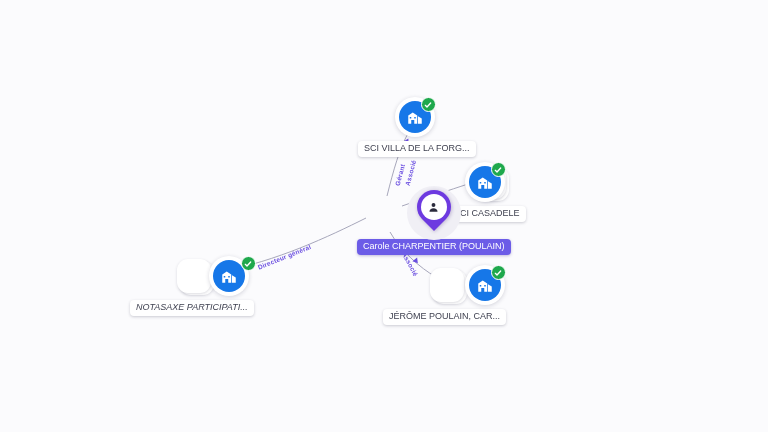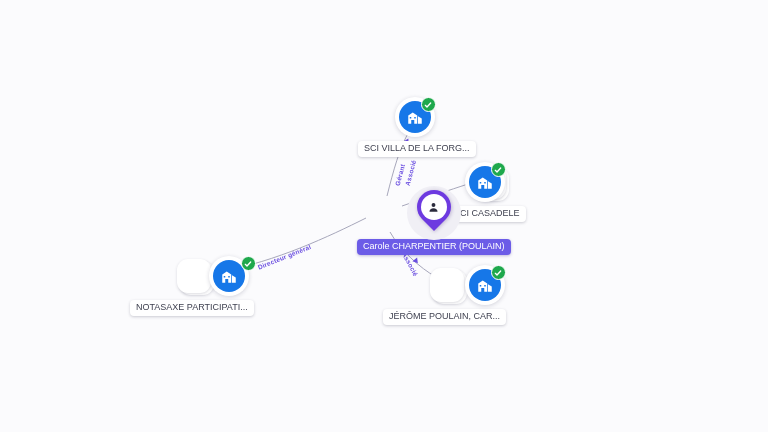--- a/index.html
+++ b/index.html
@@ -236,21 +236,21 @@
       </div>
       <div class="badge-check" style="right:-38px;">
         <svg width="8" height="8" viewBox="0 0 24 24" fill="none" stroke="#ffffff" stroke-width="4" stroke-linecap="round" stroke-linejoin="round">
           <polyline points="4,13 9,18 20,6"></polyline>
         </svg>
       </div>
     </div>
     <div class="chip chip-company">JÉRÔME POULAIN, CAR...</div>
   </div>
 
-  <div class="node" style="left:130px; top:255px;">
+  <div class="node" style="left:130px; top:255px;font-style:italic;">
     <div class="co-icon-wrap">
       <div class="stack-card c1"></div>
       <div class="stack-card c2"></div>
       <div class="disc" style="left:40px;"></div>
       <div class="co-circle" style="left:44px;">
         <svg width="18" height="18" viewBox="0 0 24 24" fill="#ffffff">
           <path d="M3 21V10l6-4 6 4v11h-4v-5H7v5H3zm13 0V11l5 3v7h-5z"></path>
           <rect x="5" y="12" width="2" height="2" fill="#1677e8"></rect>
           <rect x="11" y="12" width="2" height="2" fill="#1677e8"></rect>
         </svg>

